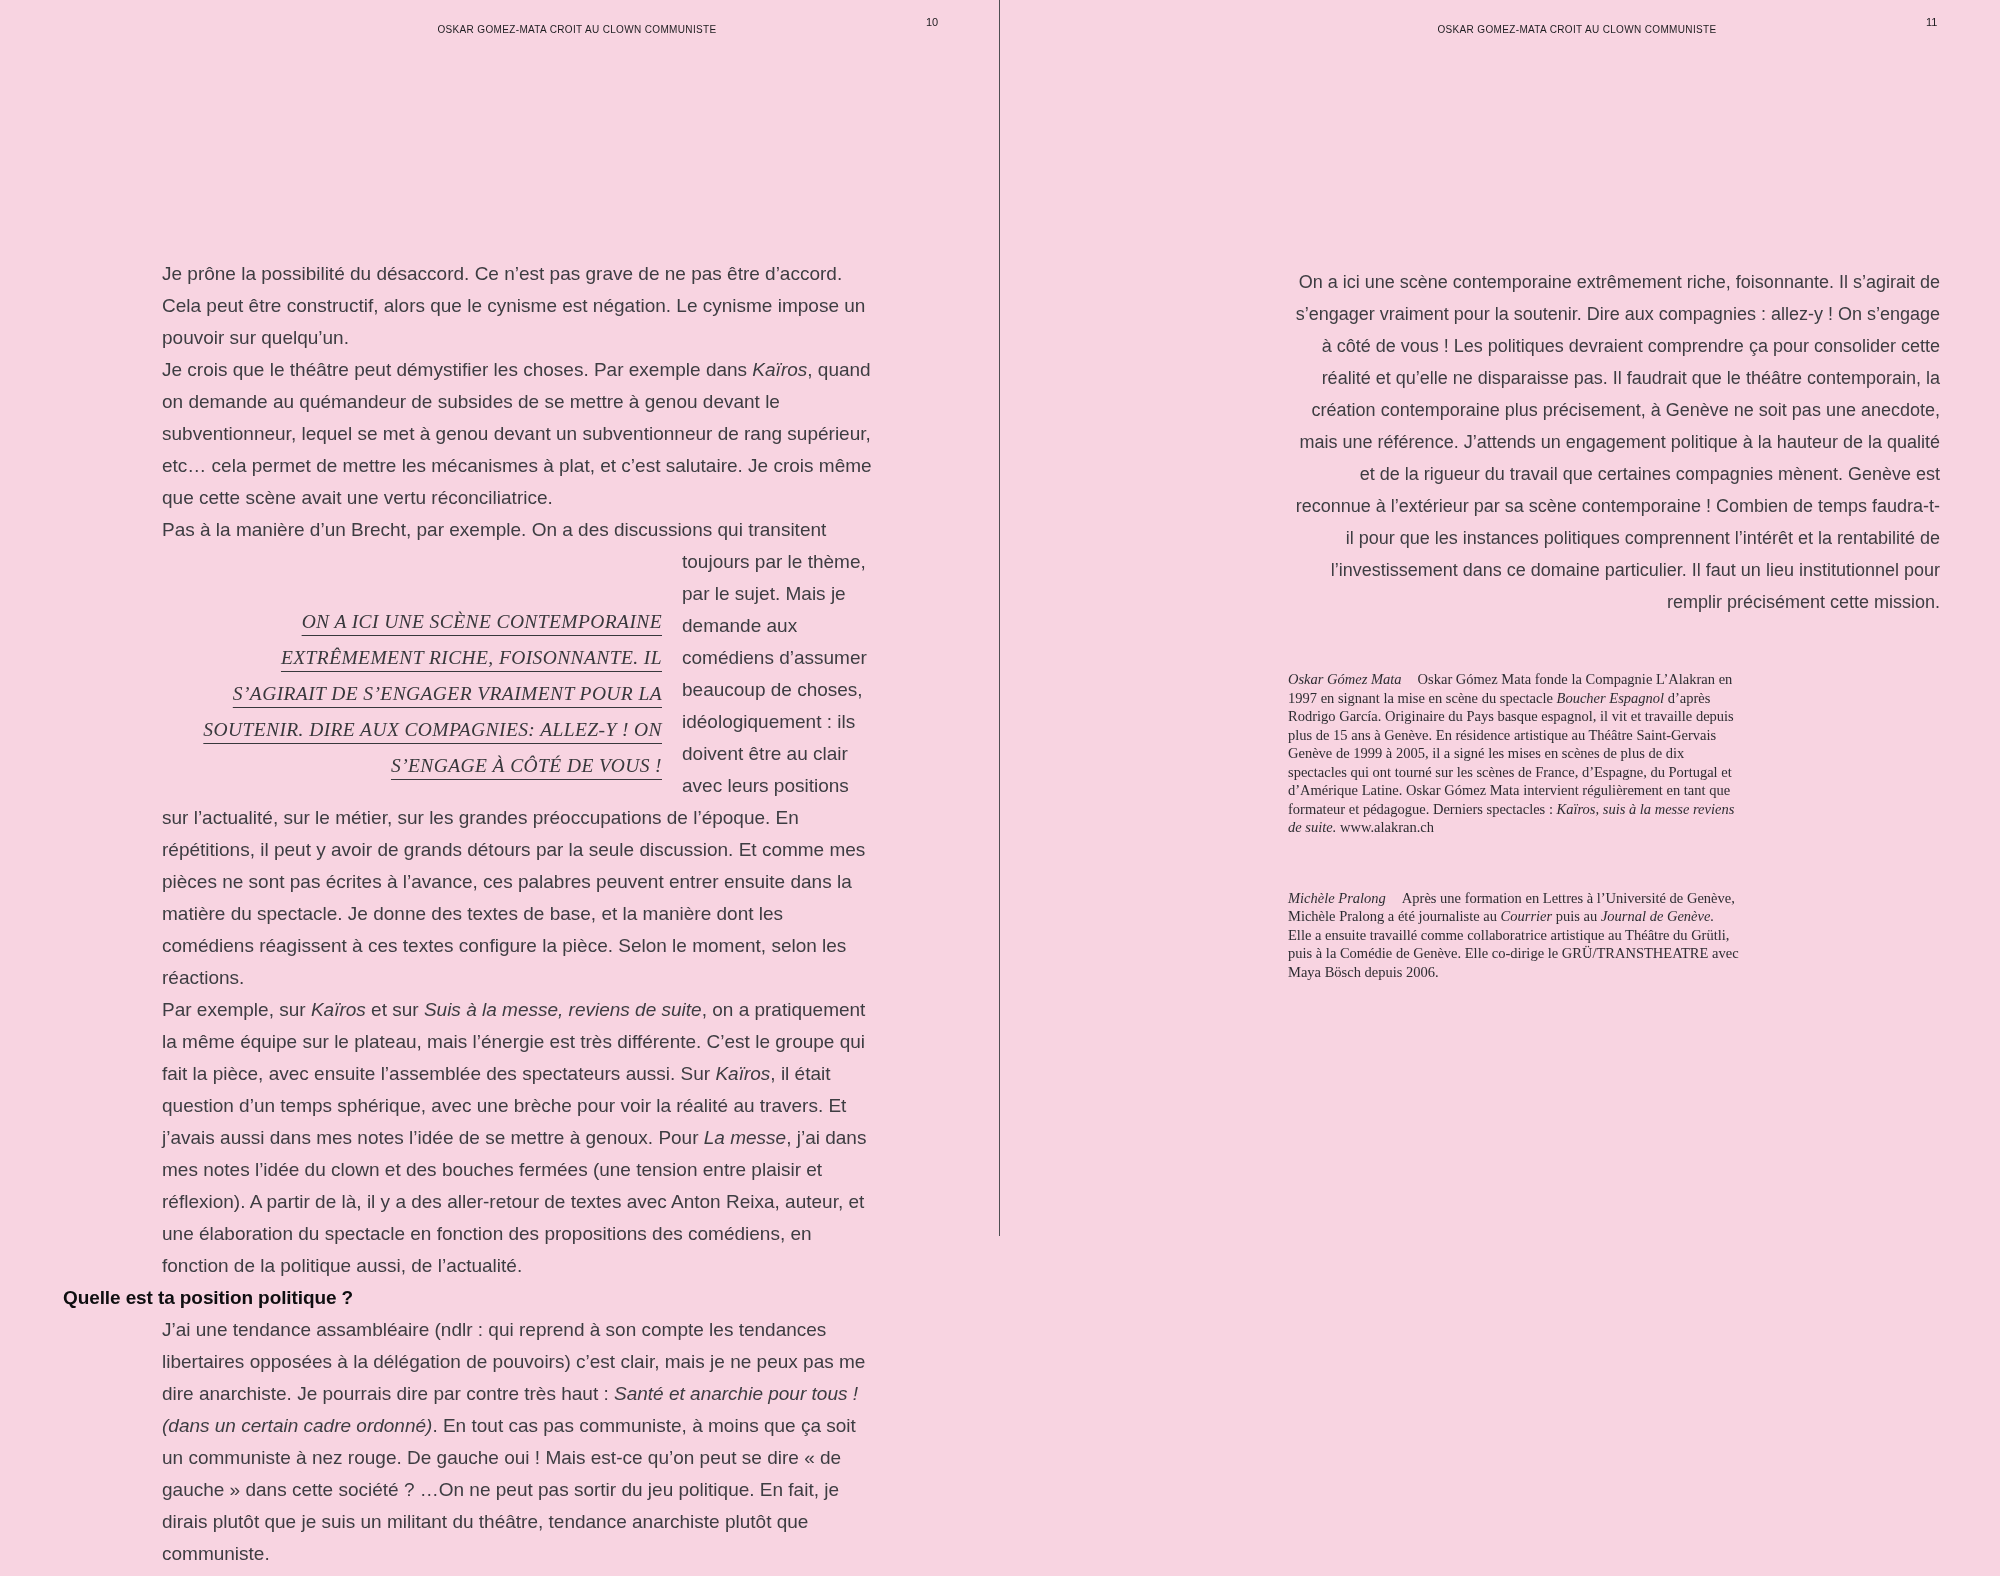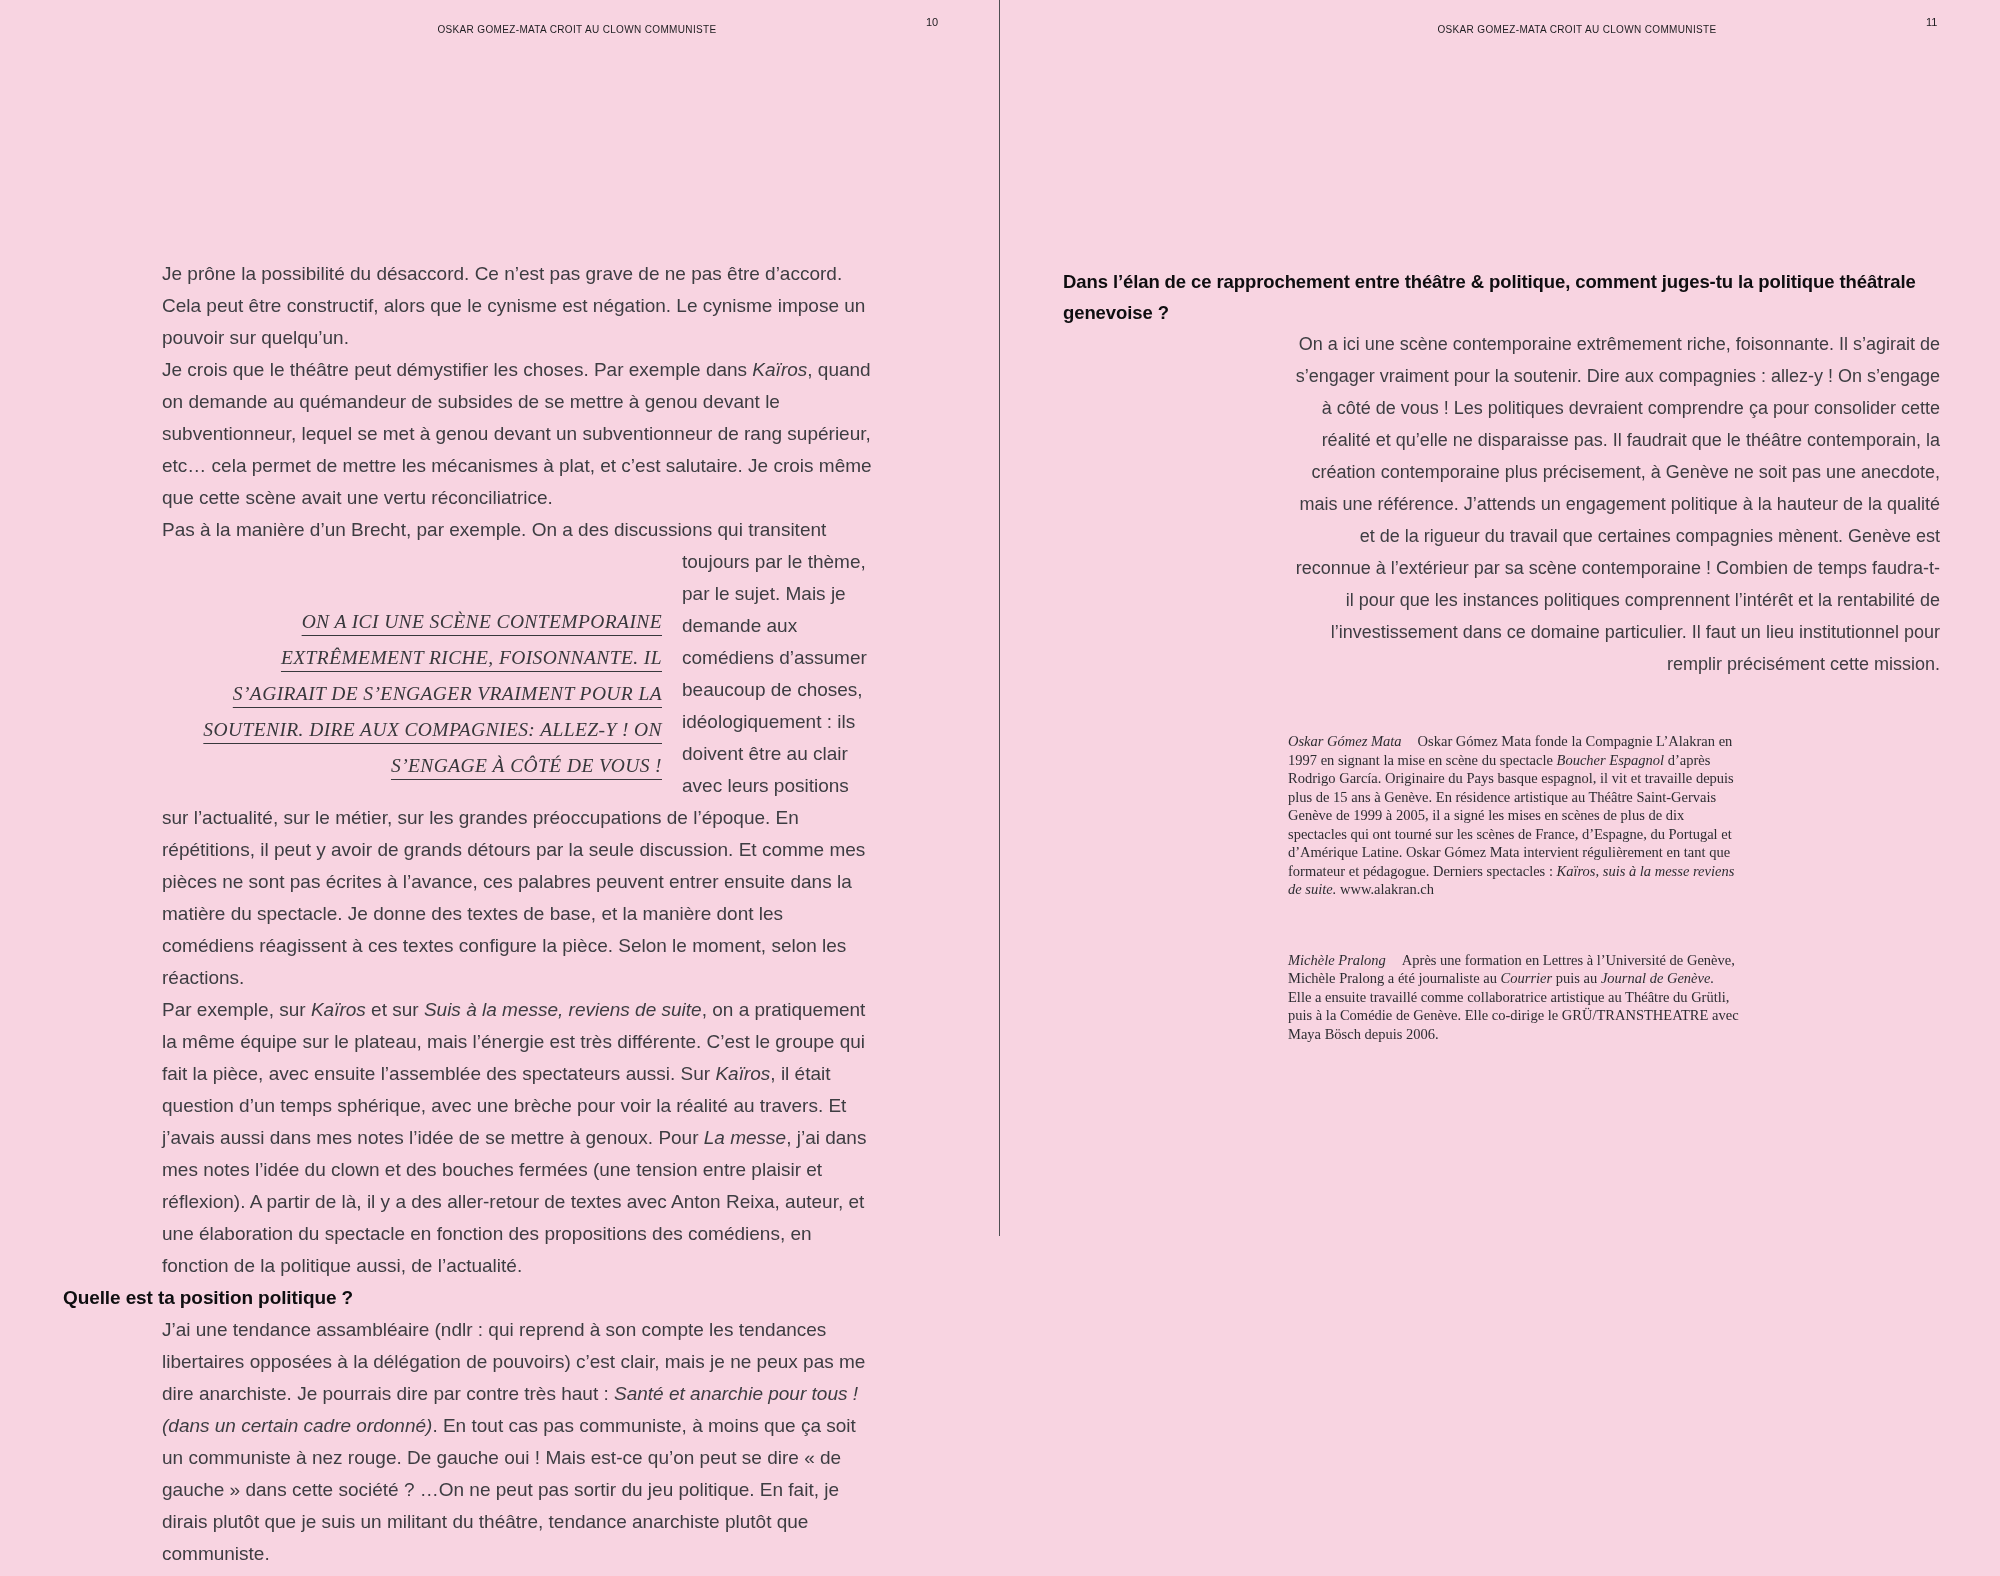--- a/index.html
+++ b/index.html
@@ -68,17 +68,16 @@
 
 <div id="left-content" class="page-content">
     <div class="answer"><span>Je prône la possibilité du désaccord. Ce n’est pas grave de ne pas être d’accord. Cela peut être constructif, alors que le cynisme est négation. Le cynisme impose un pouvoir sur quelqu’un.</span></div>
     <div class="answer"><span>Je crois que le théâtre peut démystifier les choses. Par exemple dans </span><span class="it">Kaïros</span><span>, quand on demande au quémandeur de subsides de se mettre à genou devant le subventionneur, lequel se met à genou devant un subventionneur de rang supérieur, etc… cela permet de mettre les mécanismes à plat, et c’est salutaire. Je crois même que cette scène avait une vertu réconciliatrice.</span></div>
     <div class="answer"><span>Pas à la manière d’un Brecht, par exemple. On a des discussions qui transitent </span><div class="pullquote"><span>ON A ICI UNE SCÈNE CONTEMPORAINE</span><br><span>EXTRÊMEMENT RICHE, FOISONNANTE. IL</span><br><span>S’AGIRAIT DE S’ENGAGER VRAIMENT POUR LA</span><br><span>SOUTENIR. DIRE AUX COMPAGNIES: ALLEZ-Y ! ON</span><br><span>S’ENGAGE À CÔTÉ DE VOUS !</span></div><span>toujours par le thème, par le sujet. Mais je demande aux comédiens d’assumer beaucoup de choses, idéologiquement : ils doivent être au clair avec leurs positions sur l’actualité, sur le métier, sur les grandes préoccupations de l’époque. En répétitions, il peut y avoir de grands détours par la seule discussion. Et comme mes pièces ne sont pas écrites à l’avance, ces palabres peuvent entrer ensuite dans la matière du spectacle. Je donne des textes de base, et la manière dont les comédiens réagissent à ces textes configure la pièce. Selon le moment, selon les réactions.</span></div>
     <div class="answer"><span>Par exemple, sur </span><span class="it">Kaïros</span><span> et sur </span><span class="it">Suis à la messe, reviens de suite</span><span>, on a pratiquement la même équipe sur le plateau, mais l’énergie est très différente. C’est le groupe qui fait la pièce, avec ensuite l’assemblée des spectateurs aussi. Sur </span><span class="it">Kaïros</span><span>, il était question d’un temps sphérique, avec une brèche pour voir la réalité au travers. Et j’avais aussi dans mes notes l’idée de se mettre à genoux. Pour </span><span class="it">La messe</span><span>, j’ai dans mes notes l’idée du clown et des bouches fermées (une tension entre plaisir et réflexion). A partir de là, il y a des aller-retour de textes avec Anton Reixa, auteur, et une élaboration du spectacle en fonction des propositions des comédiens, en fonction de la politique aussi, de l’actualité.</span></div>
     <div class="question"><span>Quelle est ta position politique ?</span></div>
     <div class="answer"><span>J’ai une tendance assambléaire (ndlr : qui reprend à son compte les tendances libertaires opposées à la délégation de pouvoirs) c’est clair, mais je ne peux pas me dire anarchiste. Je pourrais dire par contre très haut : </span><span class="it">Santé et anarchie pour tous ! (dans un certain cadre ordonné)</span><span>. En tout cas pas communiste, à moins que ça soit un communiste à nez rouge. De gauche oui ! Mais est-ce qu’on peut se dire « de gauche » dans cette société ? …On ne peut pas sortir du jeu politique. En fait, je dirais plutôt que je suis un militant du théâtre, tendance anarchiste plutôt que communiste.</span></div>
   </div>
 <div id="right-content" class="page-content">
-    <div class="question"><span>Dans l’élan de ce rapprochement entre théâtre &amp; politique, comment juges-tu la politique théâtrale genevoise ?</span></div>
     <div class="answer"><span>On a ici une scène contemporaine extrêmement riche, foisonnante. Il s’agirait de s’engager vraiment pour la soutenir. Dire aux compagnies : allez-y ! On s’engage à côté de vous ! Les politiques devraient comprendre ça pour consolider cette réalité et qu’elle ne disparaisse pas. Il faudrait que le théâtre contemporain, la création contemporaine plus précisement, à Genève ne soit pas une anecdote, mais une référence. J’attends un engagement politique à la hauteur de la qualité et de la rigueur du travail que certaines compagnies mènent. Genève est reconnue à l’extérieur par sa scène contemporaine ! Combien de temps faudra-t-il pour que les instances politiques comprennent l’intérêt et la rentabilité de l’investissement dans ce domaine particulier. Il faut un lieu institutionnel pour remplir précisément cette mission.</span></div>
     <div class="bio"><span class="bio-name">Oskar Gómez Mata</span><span>Oskar Gómez Mata fonde la Compagnie L’Alakran en 1997 en signant la mise en scène du spectacle </span><span class="it">Boucher Espagnol</span><span> d’après Rodrigo García. Originaire du Pays basque espagnol, il vit et travaille depuis plus de 15 ans à Genève. En résidence artistique au Théâtre Saint-Gervais Genève de 1999 à 2005, il a signé les mises en scènes de plus de dix spectacles qui ont tourné sur les scènes de France, d’Espagne, du Portugal et d’Amérique Latine. Oskar Gómez Mata intervient régulièrement en tant que formateur et pédagogue. Derniers spectacles : </span><span class="it">Kaïros, suis à la messe reviens de suite.</span><span> www.alakran.ch</span></div>
     <div class="bio"><span class="bio-name">Michèle Pralong</span><span>Après une formation en Lettres à l’Université de Genève, Michèle Pralong a été journaliste au </span><span class="it">Courrier</span><span> puis au </span><span class="it">Journal de Genève.</span><span> Elle a ensuite travaillé comme collaboratrice artistique au Théâtre du Grütli, puis à la Comédie de Genève. Elle co-dirige le GRÜ/TRANSTHEATRE avec Maya Bösch depuis 2006.</span></div>
   </div>
 
 </body></html>

